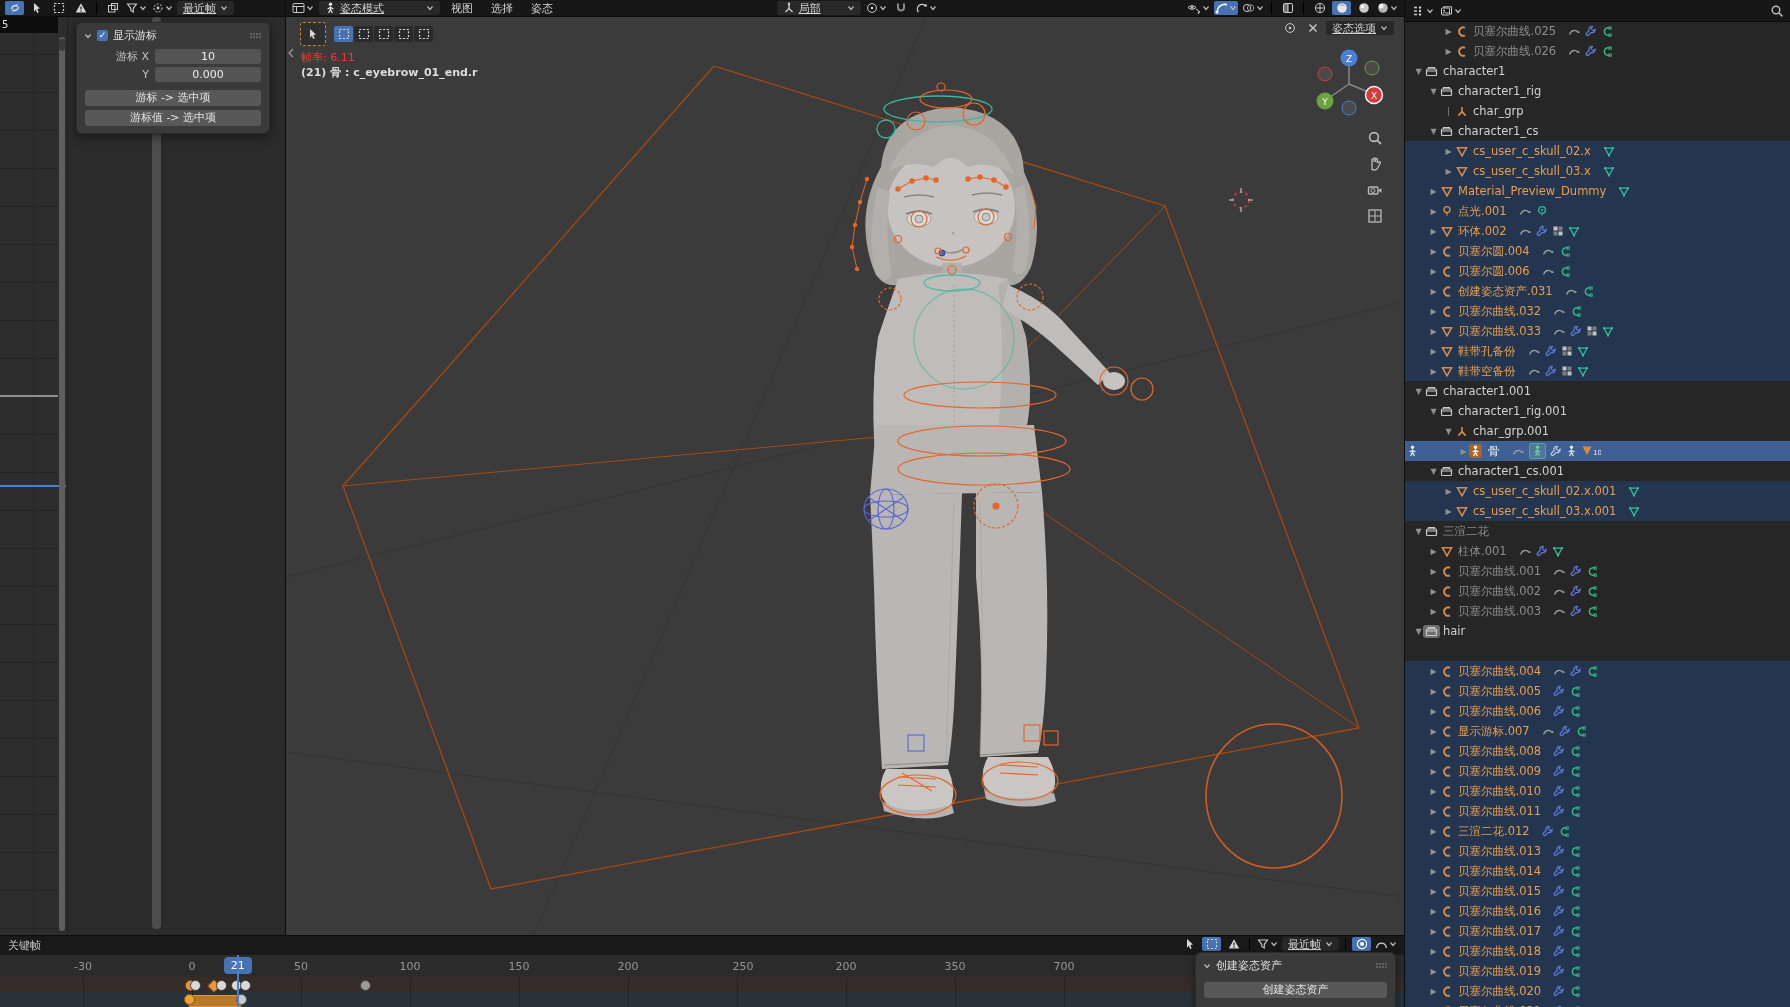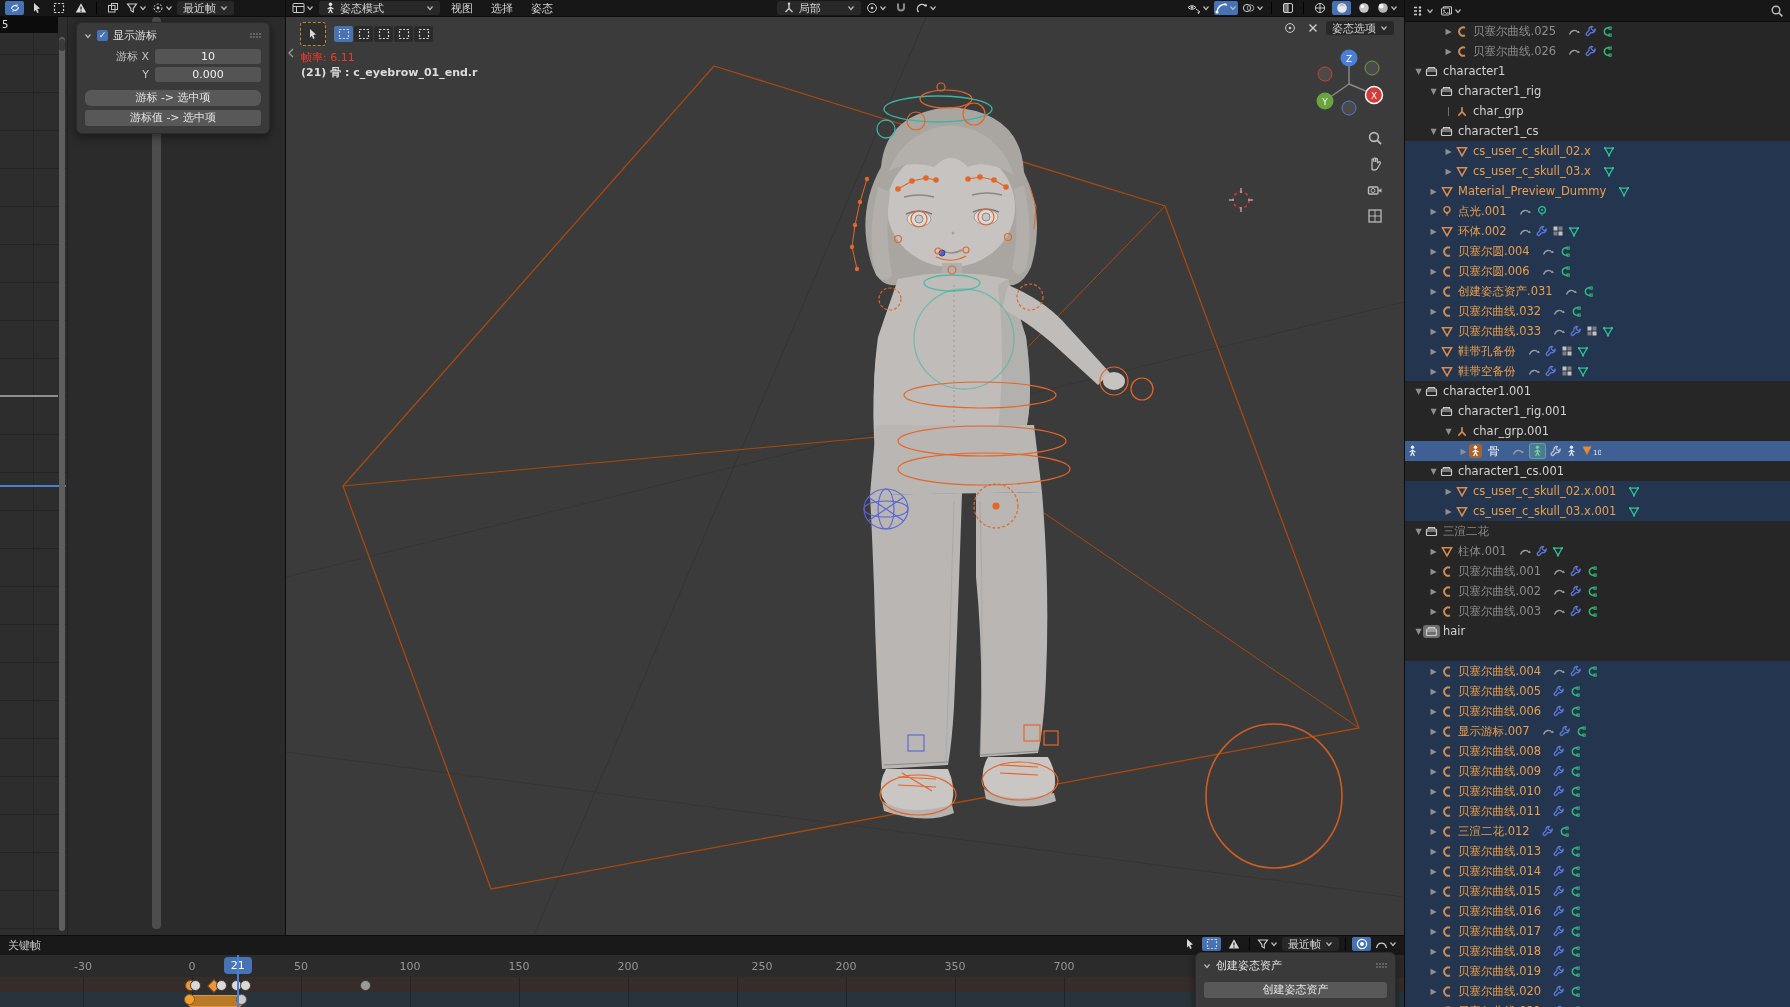--- a/index.html
+++ b/index.html
@@ -6,21 +6,21 @@
   #app{position:relative;width:1790px;height:1007px;overflow:hidden;background:#1c1c1c;
        font-family:"DejaVu Sans","Liberation Sans",sans-serif;color:#d0d0d0;font-size:11px;
        -webkit-font-smoothing:antialiased;}
   .ed-header{position:absolute;left:0;top:0;right:0;height:17px;background:#171717;
        display:flex;align-items:center;gap:3px;padding:0 5px;border-bottom:1px solid #0c0c0c;box-sizing:border-box;}
   .hicon{min-width:17px;height:14px;border-radius:2px;display:inline-flex;align-items:center;
        justify-content:center;gap:1px;padding:0 1px;}
   .hicon.active{background:#4772b3;}
   .hsep{width:1px;height:12px;background:#000;margin:0 3px;}
   .hdrop{display:inline-flex;align-items:center;gap:4px;background:#282828;border-radius:3px;
-       height:14px;padding:0 6px;color:#d6d6d6;}
+       height:14px;padding:0 6px;color:#d6d6d6;text-decoration:underline;}
   .menu-item{color:#d6d6d6;padding:0 7px;}
   
   #left-editor{position:absolute;left:0;top:0;width:285px;height:935px;background:#2b2b2b;}
   .le-grid{position:absolute;left:0;top:17px;width:67px;bottom:0;
        background:repeating-linear-gradient(to bottom,#2d2d2d 0 37px,#242424 37px 38px);
        border-right:1px solid #212121;}
   .le-vline{position:absolute;left:33px;top:0;bottom:0;width:1px;background:#262626;}
   .le-valuebar{position:absolute;left:0;top:0;width:58px;height:16px;background:#0c0c0c;
        color:#e0e0e0;font-size:10px;line-height:16px;padding-left:2px;box-sizing:border-box;}
   .le-gray{position:absolute;left:0;top:378px;width:58px;height:2px;background:#8f8f8f;}
@@ -182,21 +182,21 @@
           </span>
       </div>
       <div class="p-row">
         <span class="p-label">游标 X</span>
         <span class="p-field">10</span>
       </div>
       <div class="p-row">
         <span class="p-label">Y</span>
         <span class="p-field">0.000</span>
       </div>
-      <div class="p-btn" style="margin-top:8px;border-radius:6px;">游标 -&gt; 选中项</div>
+      <div class="p-btn" style="margin-top:8px;">游标 -&gt; 选中项</div>
       <div class="p-btn">游标值 -&gt; 选中项</div>
     </div>
   </section>
 
   <section id="viewport">
     <div class="ed-header" id="vp-header">
         <span style="display: flex; align-items: center; gap: 4px;">
           <span class="hicon">
             <svg width="13" height="12" viewBox="0 0 13 12" style="display:block">
               <rect x="1" y="1.5" width="11" height="9" rx="1" fill="none" stroke="#c8c8c8"></rect>
@@ -617,21 +617,21 @@
           </span>
         </span>
     </div>
     <div class="tl-ruler" id="tl-ruler">
         <span class="tl-num" style="left: 83px;">-30</span>
         <span class="tl-num" style="left: 192px;">0</span>
         <span class="tl-num" style="left: 301px;">50</span>
         <span class="tl-num" style="left: 410px;">100</span>
         <span class="tl-num" style="left: 519px;">150</span>
         <span class="tl-num" style="left: 628px;">200</span>
-        <span class="tl-num" style="left: 762px;">250</span>
+        <span class="tl-num" style="left: 743px;">250</span>
         <span class="tl-num" style="left: 846px;">200</span>
         <span class="tl-num" style="left: 955px;">350</span>
         <span class="tl-num" style="left: 1064px;">700</span>
         <span class="tl-badge" style="left: 237.78px;">21</span>
       </div>
     <div class="tl-channels" id="tl-channels">
       <div class="tl-rowA"></div>
       <div class="tl-rowB"></div>
     <span class="tl-grid" style="left: 83px;"></span>
         <span class="tl-grid" style="left: 192px;"></span>

